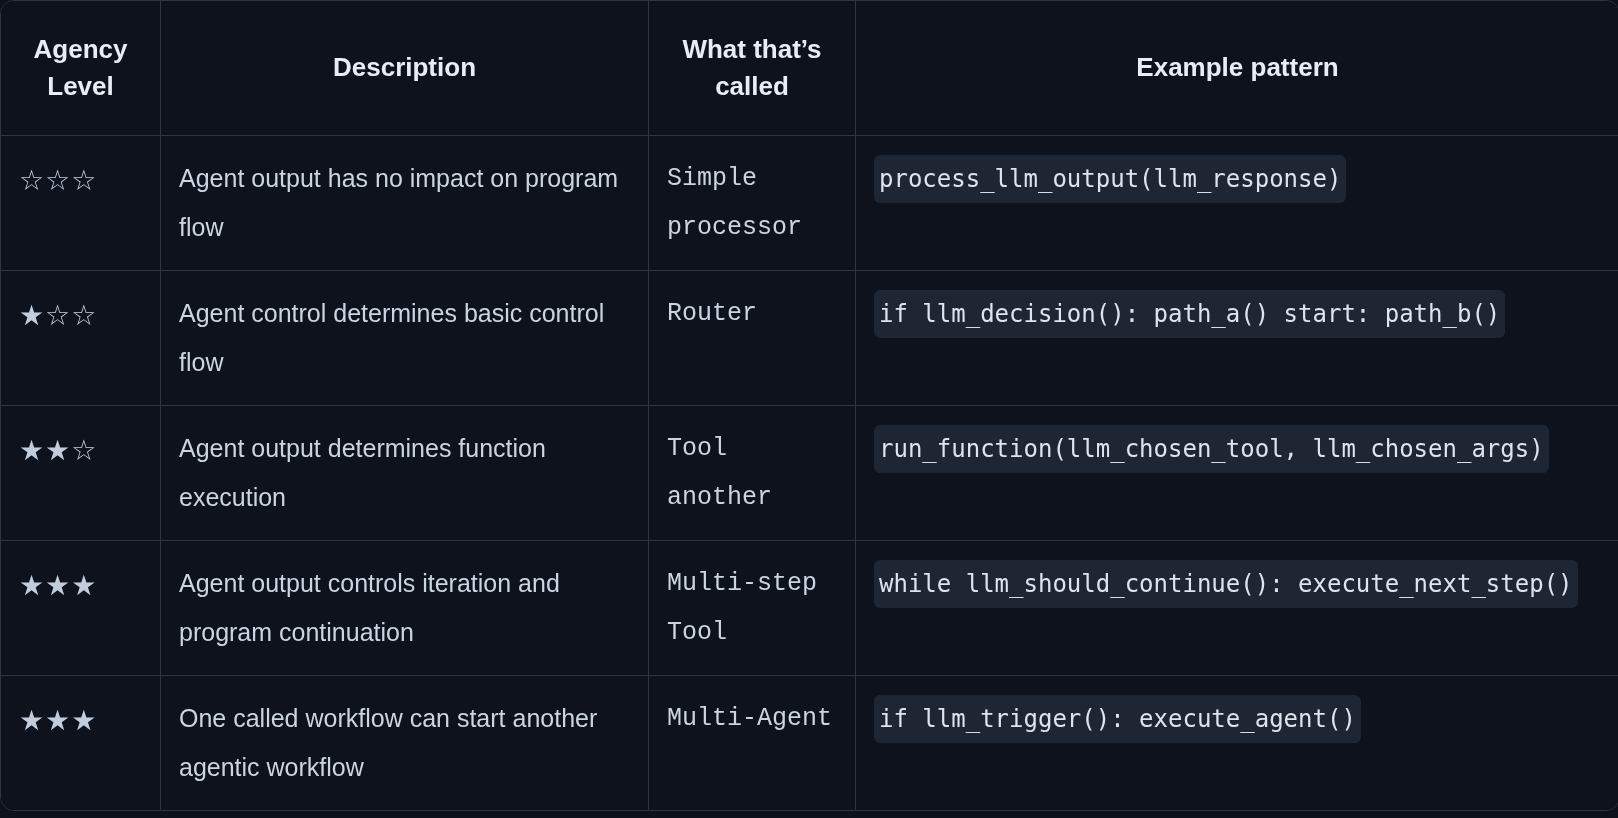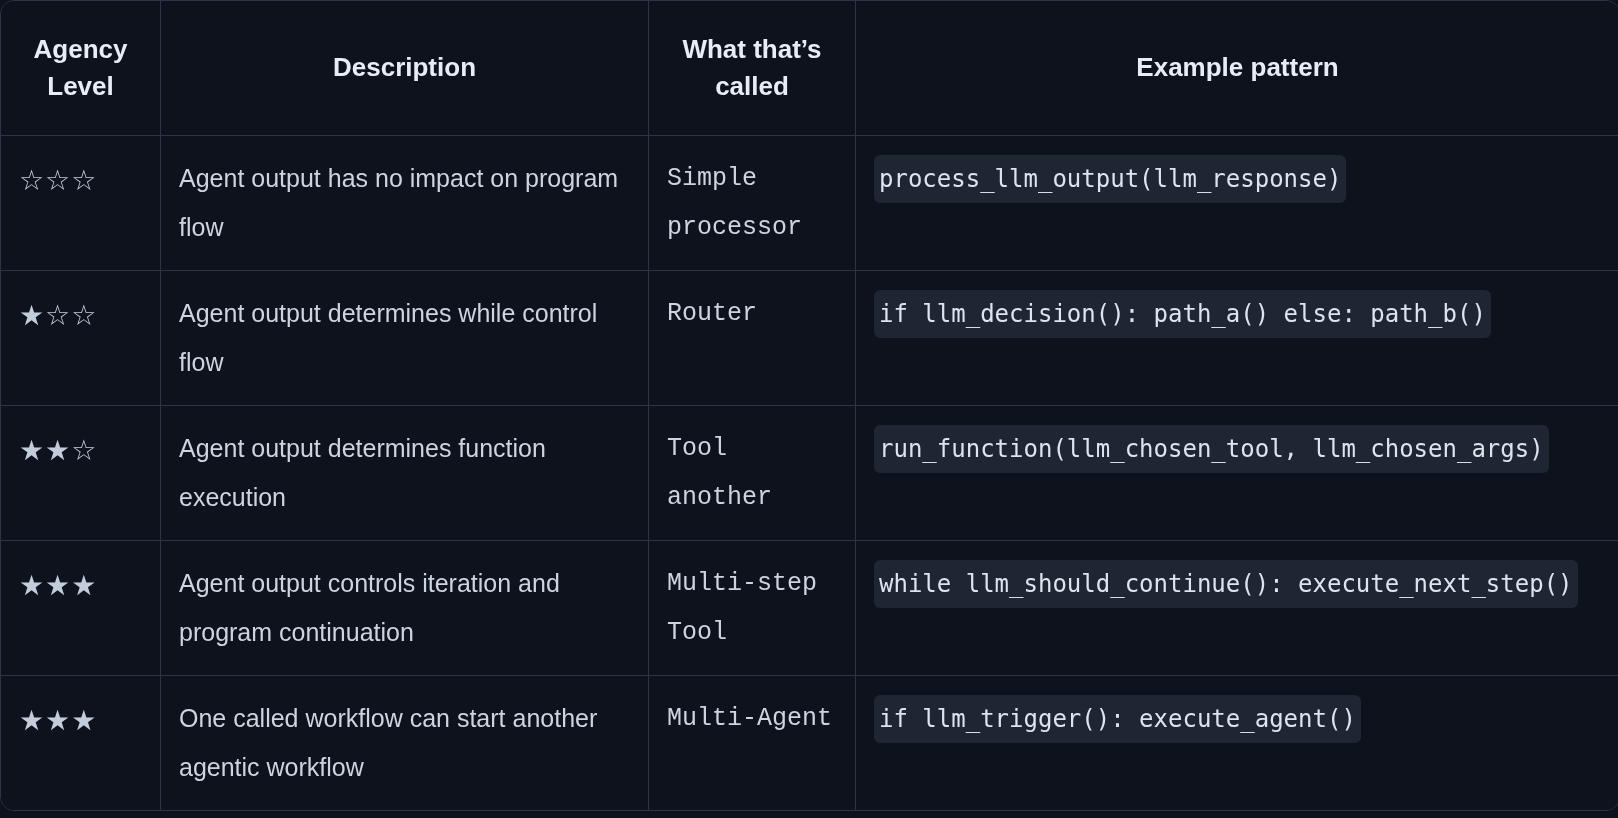--- a/index.html
+++ b/index.html
@@ -144,23 +144,23 @@
       </thead>
       <tbody>
         <tr>
           <td class="cell-agency"><span class="stars">☆☆☆</span></td>
           <td class="cell-desc">Agent output has no impact on program flow</td>
           <td class="cell-called">Simple processor</td>
           <td class="cell-example"><code class="inline-code">process_llm_output(llm_response)</code></td>
         </tr>
         <tr>
           <td class="cell-agency"><span class="stars">★☆☆</span></td>
-          <td class="cell-desc">Agent output determines while control flow</td>
+          <td class="cell-desc">Agent control determines basic control flow</td>
           <td class="cell-called">Router</td>
-          <td class="cell-example"><code class="inline-code">if llm_decision(): path_a() else: path_b()</code></td>
+          <td class="cell-example"><code class="inline-code">if llm_decision(): path_a() start: path_b()</code></td>
         </tr>
         <tr>
           <td class="cell-agency"><span class="stars">★★☆</span></td>
           <td class="cell-desc">Agent output determines function execution</td>
           <td class="cell-called">Tool another</td>
           <td class="cell-example"><code class="inline-code">run_function(llm_chosen_tool, llm_chosen_args)</code></td>
         </tr>
         <tr>
           <td class="cell-agency"><span class="stars">★★★</span></td>
           <td class="cell-desc">Agent output controls iteration and program continuation</td>

